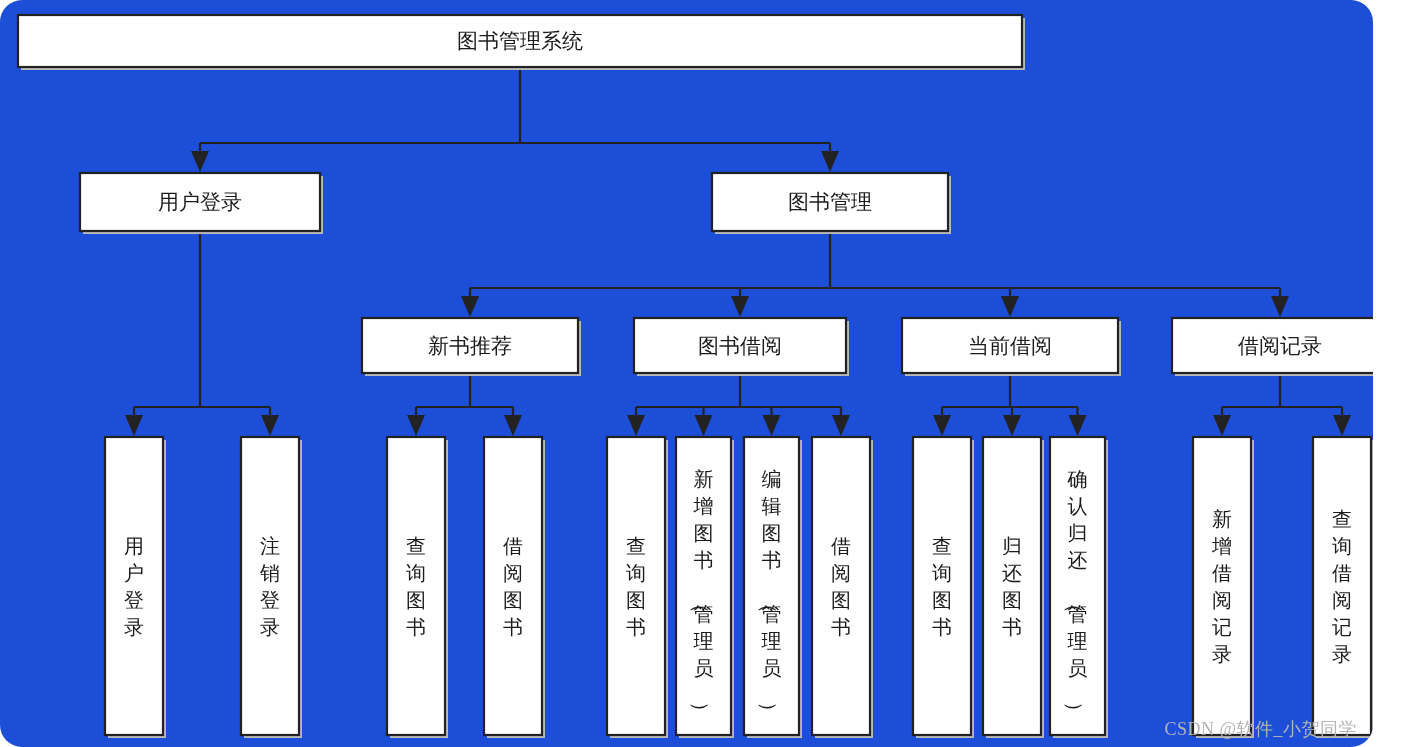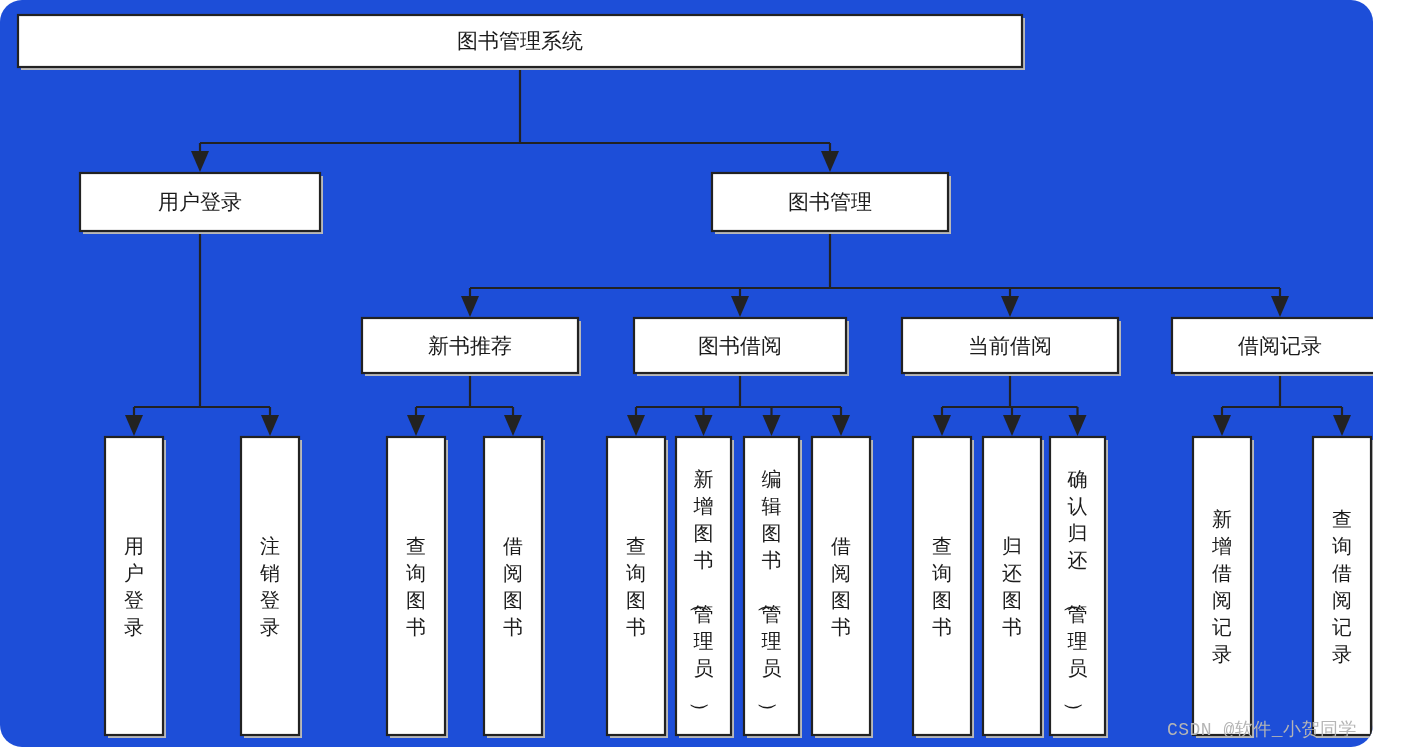--- a/index.html
+++ b/index.html
@@ -53,21 +53,21 @@
   .node-label-v {
     font-family: "DejaVu Sans", "Liberation Sans", sans-serif;
     font-size: 20px;
     fill: #1b1b1b;
     text-anchor: middle;
   }
   .watermark {
     position: absolute;
     right: 16px;
     bottom: 6px;
-    font-family: Liberation Mono, monospace;
+    font-family: Liberation Serif, serif;
     font-size: 18px;
     color: #b5b5b5;
     letter-spacing: 0.5px;
     white-space: nowrap;
     pointer-events: none;
   }
 </style>
 </head>
 <body>
 

